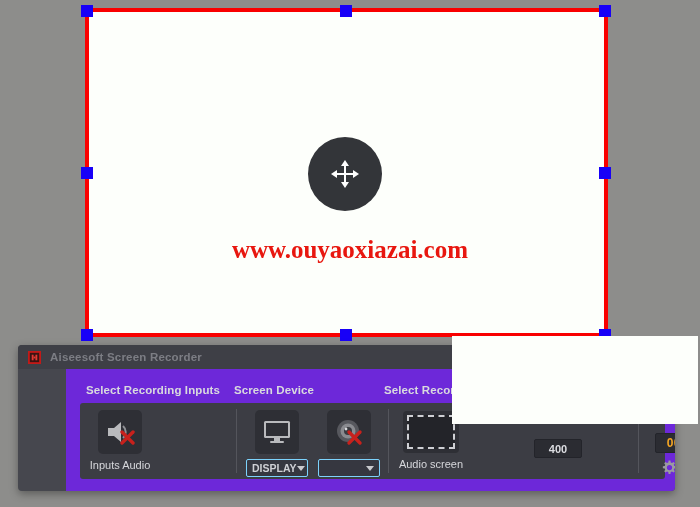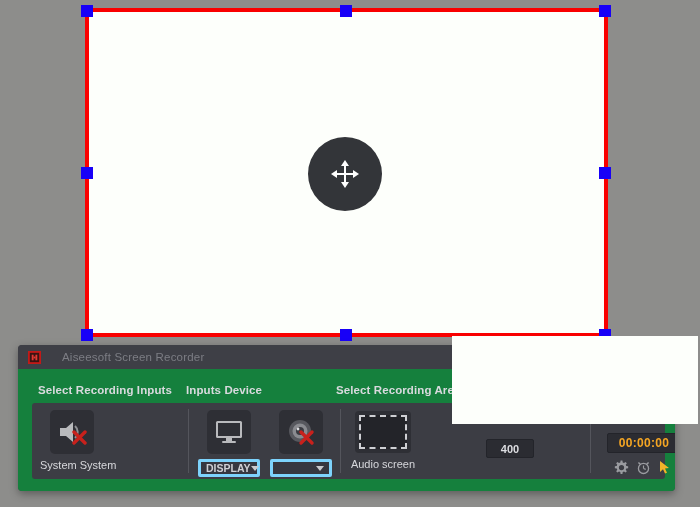--- a/index.html
+++ b/index.html
@@ -99,30 +99,30 @@
   }
   #app-icon {
     width: 13px;
     height: 13px;
     margin-right: 9px;
     flex: 0 0 auto;
   }
   #app-title {
     font-size: 11.5px;
     color: #7c7d84;
-    font-weight: normal;
+    font-weight: bold;
     letter-spacing: 0.2px;
-    margin-left: 12px;
   }
 
   #panel-body {
     position: relative;
     height: 122px;
-    background: #15803d;
+    background: #6d28d9;
     padding: 0;
+    margin-left: 48px;
   }
 
   .col-header {
     position: absolute;
     font-size: 11.5px;
     color: #d9dade;
     font-weight: bold;
     letter-spacing: 0.1px;
   }
   .hdr-inputs { left: 20px; top: 15px; }
@@ -157,21 +157,21 @@
   .ctrl-label {
     font-size: 11px;
     color: #d6d7db;
     margin-top: 5px;
     white-space: nowrap;
   }
 
   .combo {
     height: 18px;
     background: #363740;
-    border: 3px solid #7dd3fc;
+    border: 1px solid #7dd3fc;
     border-radius: 2px;
     display: flex;
     align-items: center;
     justify-content: space-between;
     padding: 0 5px;
     box-sizing: border-box;
     margin-top: 5px;
   }
   .combo-text {
     font-size: 10.5px;
@@ -314,54 +314,55 @@
         <rect x="16" y="6" width="2" height="22"></rect>
         <rect x="6" y="16" width="22" height="2"></rect>
         <polygon points="17,3 21,9 13,9"></polygon>
         <polygon points="17,31 21,25 13,25"></polygon>
         <polygon points="3,17 9,13 9,21"></polygon>
         <polygon points="31,17 25,13 25,21"></polygon>
       </g>
     </svg>
   </div>
 
+  <div id="watermark">www.ouyaoxiazai.com</div>
 
   <div id="recorder-window">
 
     <div id="title-bar">
       <svg id="app-icon" viewBox="0 0 14 14">
         <rect x="0" y="0" width="14" height="14" fill="#c21a18"></rect>
         <rect x="2" y="2" width="10" height="10" fill="#3a1412"></rect>
         <rect x="4" y="4" width="2" height="6" fill="#e03a34"></rect>
         <rect x="8" y="4" width="2" height="6" fill="#e03a34"></rect>
         <rect x="6" y="6" width="2" height="2" fill="#e03a34"></rect>
       </svg>
       <span id="app-title">Aiseesoft Screen Recorder</span>
     </div>
 
     <div id="panel-body">
 
       <div class="col-header hdr-inputs">Select Recording Inputs</div>
-      <div class="col-header hdr-device">Inputs Device</div>
+      <div class="col-header hdr-device">Screen Device</div>
       <div class="col-header hdr-area">Select Recording Area</div>
 
       <div id="controls-strip">
 
         <div class="ctrl" style="left:8px; top:7px; width:64px;">
           <div class="icon-tile">
             <svg width="30" height="26" viewBox="0 0 30 26">
               <path d="M3 9 L9 9 L16 3 L16 23 L9 17 L3 17 Z" fill="#b9babd"></path>
               <path d="M18 7 A8 8 0 0 1 18 19" stroke="#8f9094" stroke-width="2" fill="none"></path>
               <g stroke="#c8211c" stroke-width="3.4" stroke-linecap="round">
                 <line x1="17" y1="13" x2="28" y2="24"></line>
                 <line x1="28" y1="13" x2="17" y2="24"></line>
               </g>
             </svg>
           </div>
-          <div class="ctrl-label">System System</div>
+          <div class="ctrl-label">Inputs Audio</div>
         </div>
 
 
         <div class="divider-v" style="left:156px; top:6px; height:64px;"></div>
 
         <div class="ctrl" style="left:166px; top:7px; width:62px;">
           <div class="icon-tile">
             <svg width="30" height="26" viewBox="0 0 30 26">
               <rect x="2" y="2" width="26" height="17" rx="1.5" fill="#b9babd"></rect>
               <rect x="4" y="4" width="22" height="13" fill="#2e2f35"></rect>

